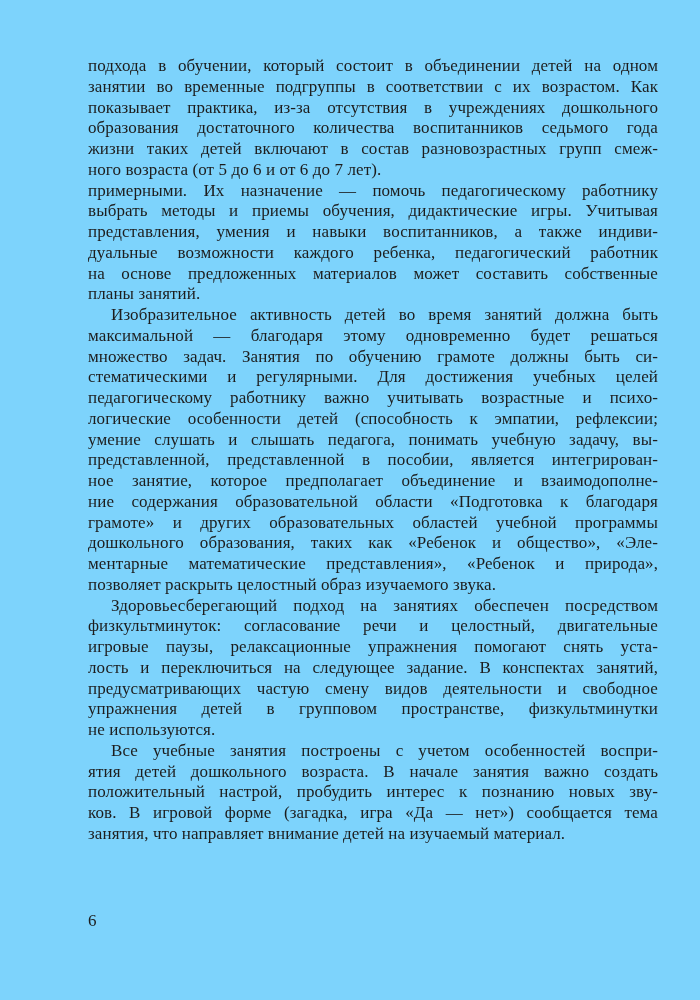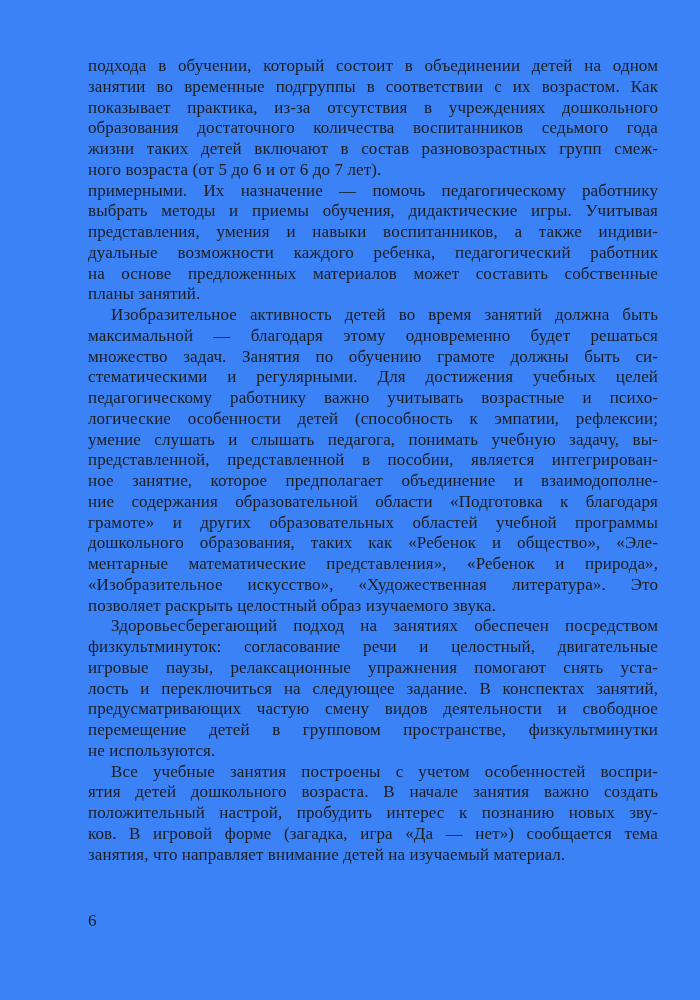--- a/index.html
+++ b/index.html
@@ -4,21 +4,21 @@
 <style>
   html, body {
     margin: 0;
     padding: 0;
     background: #ffffff;
   }
   .book-page {
     position: relative;
     width: 700px;
     height: 1000px;
-    background: #3b82f6;
+    background: #7dd3fc;
     overflow: hidden;
     font-family: "Liberation Serif", serif;
   }
   .text-block {
     position: absolute;
     left: 88px;
     top: 56px;
     width: 570px;
     font-size: 17px;
     line-height: 20.75px;
@@ -74,30 +74,29 @@
         <div class="line">стематическими и регулярными. Для достижения учебных целей</div>
         <div class="line">педагогическому работнику важно учитывать возрастные и психо-</div>
         <div class="line">логические особенности детей (способность к эмпатии, рефлексии;</div>
         <div class="line">умение слушать и слышать педагога, понимать учебную задачу, вы-</div>
         <div class="line">представленной, представленной в пособии, является интегрирован-</div>
         <div class="line">ное занятие, которое предполагает объединение и взаимодополне-</div>
         <div class="line">ние содержания образовательной области «Подготовка к благодаря</div>
         <div class="line">грамоте» и других образовательных областей учебной программы</div>
         <div class="line">дошкольного образования, таких как «Ребенок и общество», «Эле-</div>
         <div class="line">ментарные математические представления», «Ребенок и природа»,</div>
-        <div class="line">«Изобразительное искусство», «Художественная литература». Это</div>
         <div class="line para-end">позволяет раскрыть целостный образ изучаемого звука.</div>
       </div>
       <div class="para">
         <div class="line indent">Здоровьесберегающий подход на занятиях обеспечен посредством</div>
         <div class="line">физкультминуток: согласование речи и целостный, двигательные</div>
         <div class="line">игровые паузы, релаксационные упражнения помогают снять уста-</div>
         <div class="line">лость и переключиться на следующее задание. В конспектах занятий,</div>
         <div class="line">предусматривающих частую смену видов деятельности и свободное</div>
-        <div class="line">перемещение детей в групповом пространстве, физкультминутки</div>
+        <div class="line">упражнения детей в групповом пространстве, физкультминутки</div>
         <div class="line para-end">не используются.</div>
       </div>
       <div class="para">
         <div class="line indent">Все учебные занятия построены с учетом особенностей воспри-</div>
         <div class="line">ятия детей дошкольного возраста. В начале занятия важно создать</div>
         <div class="line">положительный настрой, пробудить интерес к познанию новых зву-</div>
         <div class="line">ков. В игровой форме (загадка, игра «Да — нет») сообщается тема</div>
         <div class="line para-end">занятия, что направляет внимание детей на изучаемый материал.</div>
       </div>
     </div>

